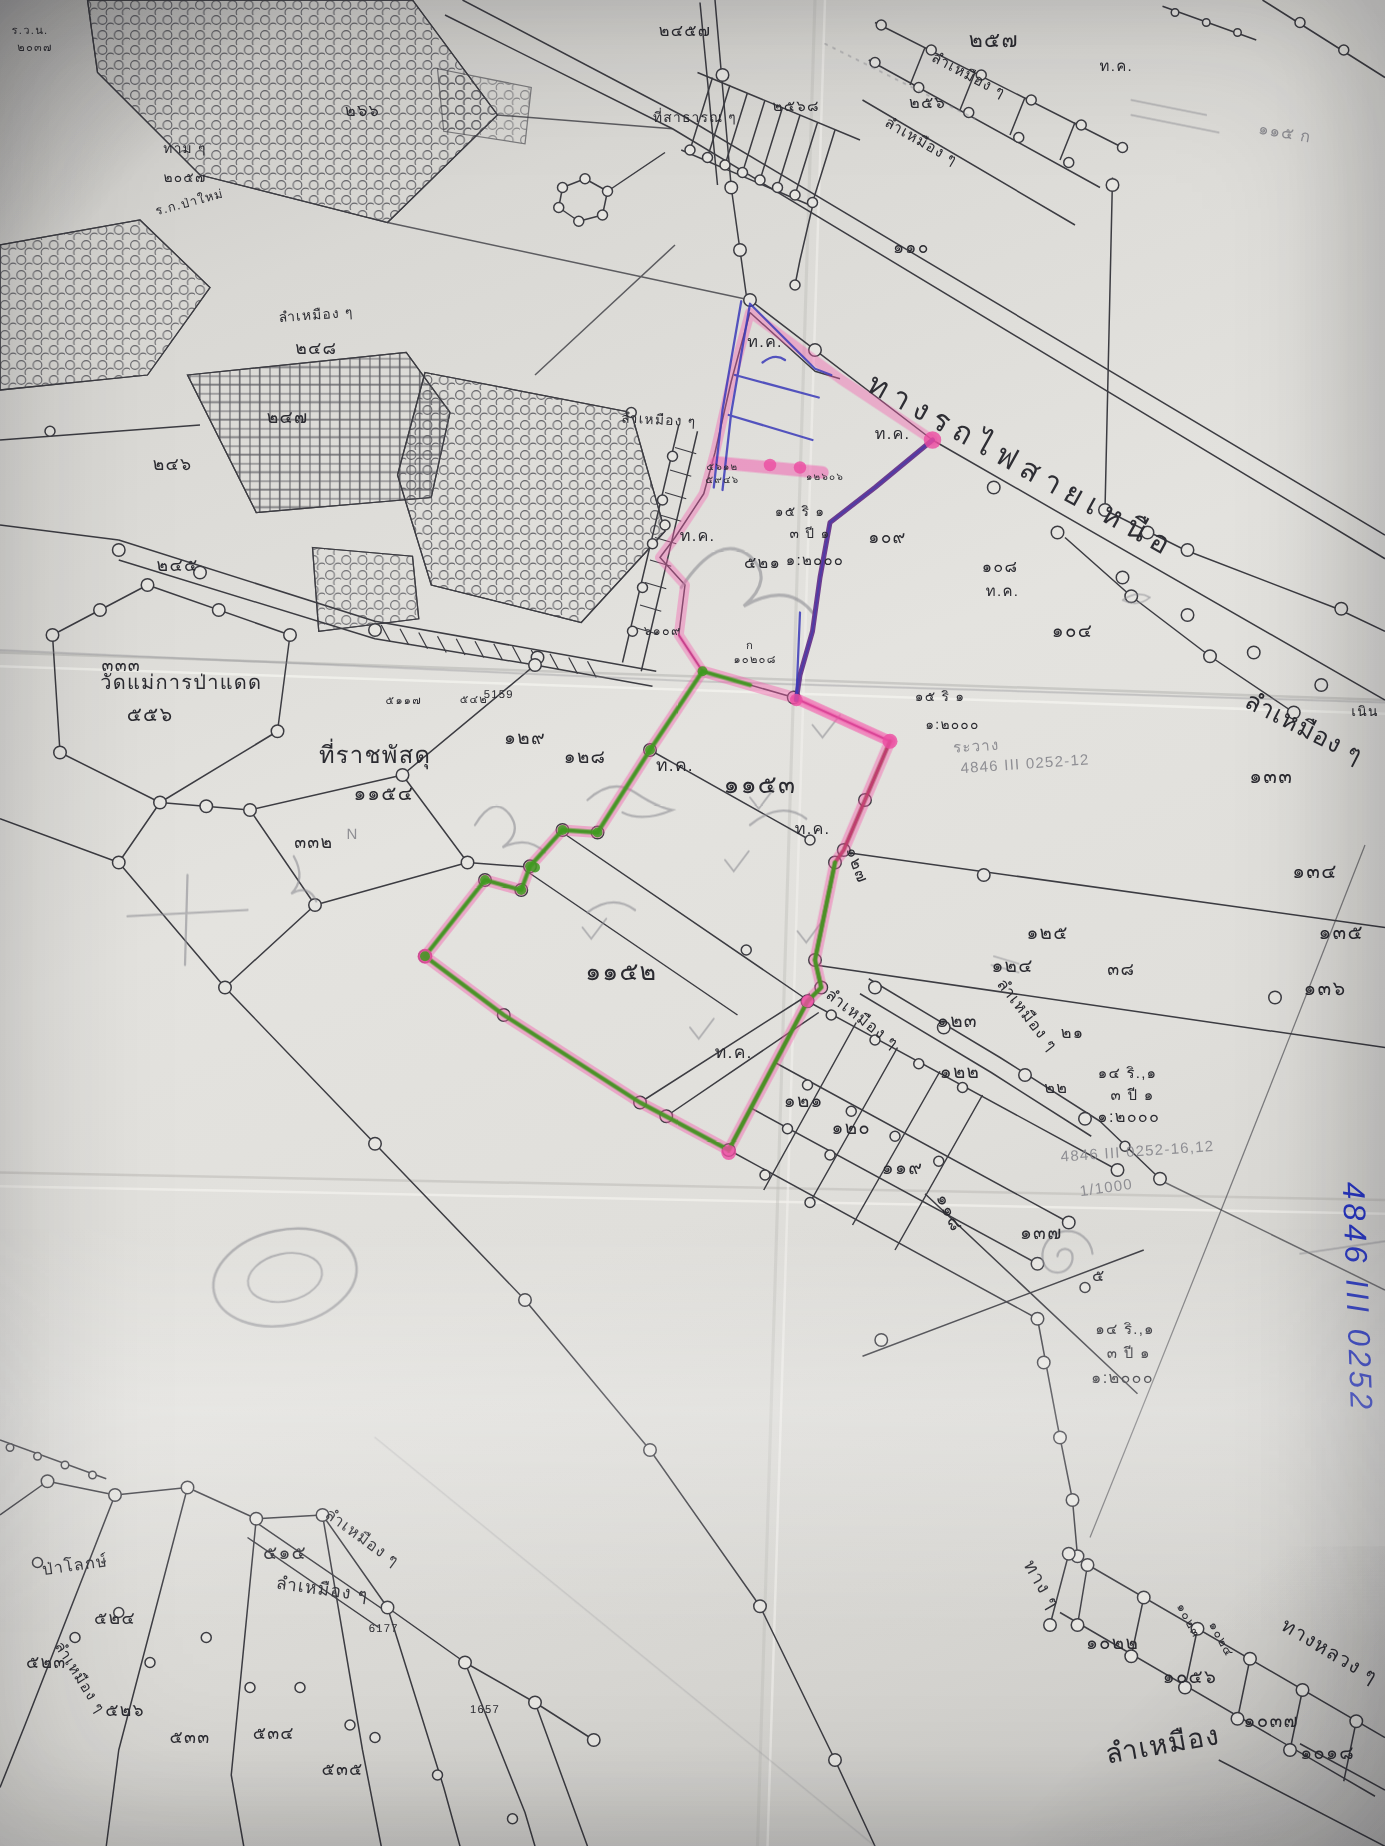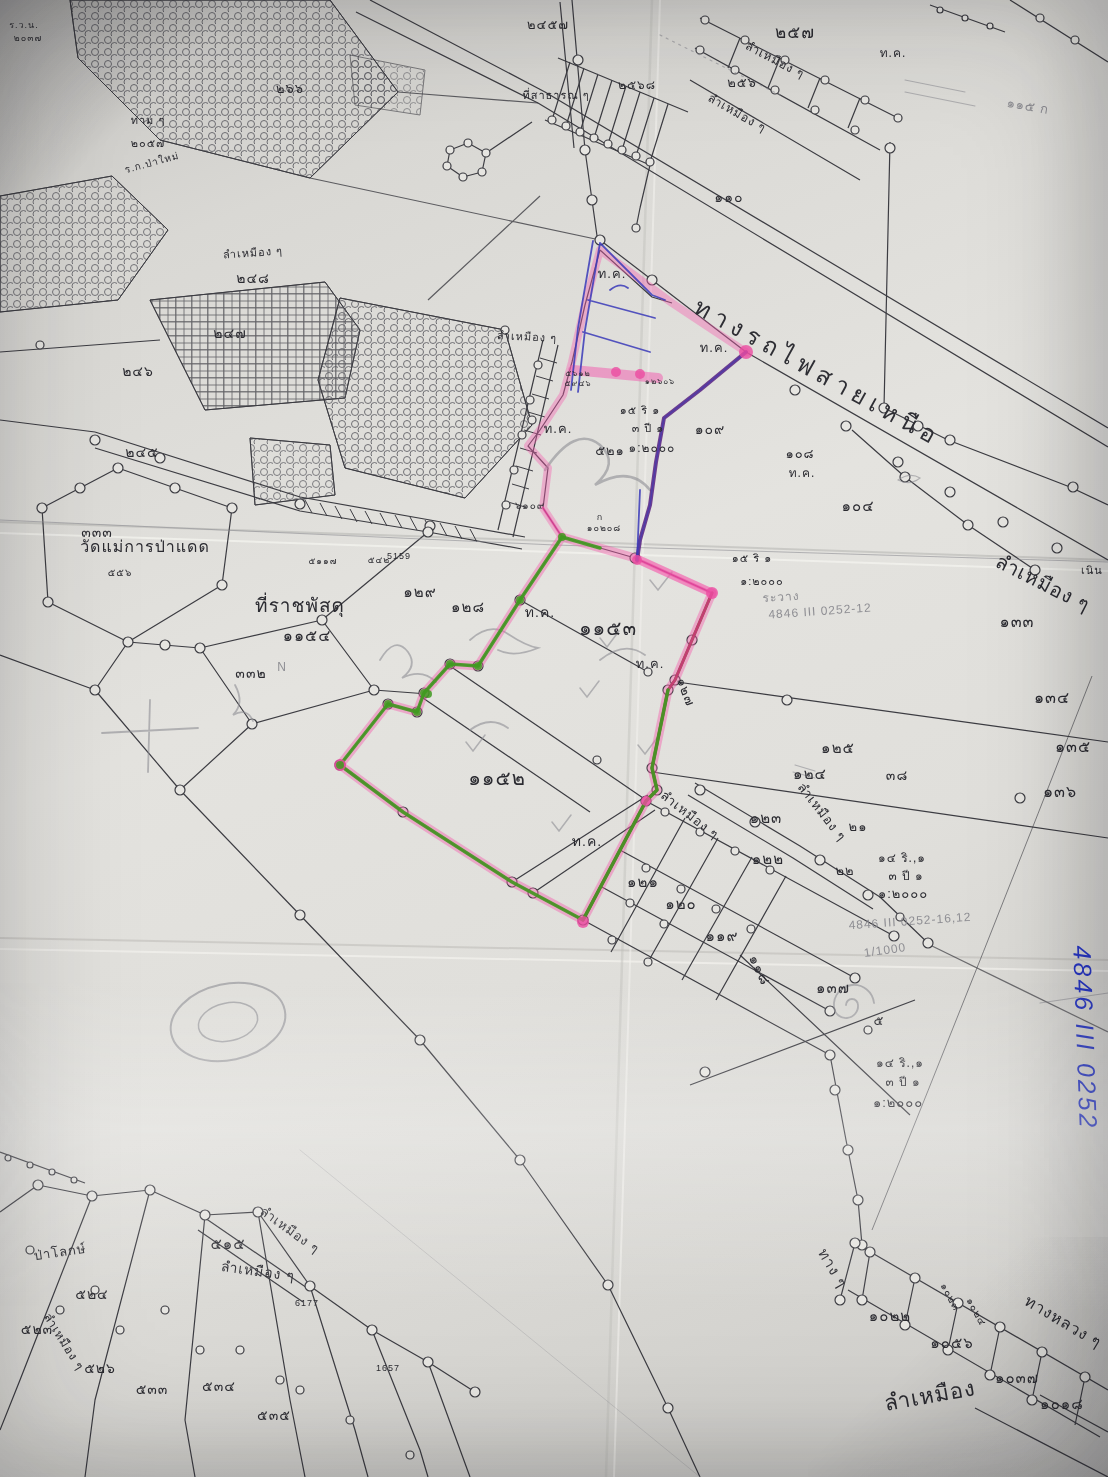--- a/index.html
+++ b/index.html
@@ -378,21 +378,21 @@
       <span class="lbl lbl-ink" style="left: 686px; top: 692px; font-size: 13px; transform: translate(-50%, -50%) rotate(70deg);">๑๒๗</span>
       <span class="lbl lbl-ink" style="left: 420px; top: 591px; font-size: 15px; transform: translate(-50%, -50%) rotate(0deg);">๑๒๙</span>
       <span class="lbl lbl-ink" style="left: 468px; top: 606px; font-size: 15px; transform: translate(-50%, -50%) rotate(0deg);">๑๒๘</span>
       <span class="lbl lbl-ink" style="left: 612px; top: 273px; font-size: 13px; transform: translate(-50%, -50%) rotate(0deg);">ท.ค.</span>
       <span class="lbl lbl-ink" style="left: 714px; top: 347px; font-size: 13px; transform: translate(-50%, -50%) rotate(0deg);">ท.ค.</span>
       <span class="lbl lbl-ink" style="left: 558px; top: 428px; font-size: 13px; transform: translate(-50%, -50%) rotate(0deg);">ท.ค.</span>
       <span class="lbl lbl-ink" style="left: 566px; top: 450px; font-size: 13px; transform: translate(-50%, -50%) rotate(0deg); margin-left: 44px;">๕๒๑</span>
       <span class="lbl lbl-ink" style="left: 300px; top: 605px; font-size: 19px; transform: translate(-50%, -50%) rotate(0deg);">ที่ราชพัสดุ</span>
       <span class="lbl lbl-ink" style="left: 307px; top: 636px; font-size: 16px; transform: translate(-50%, -50%) rotate(0deg);">๑๑๕๔</span>
       <span class="lbl lbl-ink" style="left: 145px; top: 547px; font-size: 16px; transform: translate(-50%, -50%) rotate(0deg);">วัดแม่การป่าแดด</span>
-      <span class="lbl lbl-ink" style="left: 120px; top: 573px; font-size: 10px; transform: translate(-50%, -50%) rotate(0deg);">๕๕๖</span>
+      <span class="lbl lbl-ink" style="left: 120px; top: 573px; font-size: 16px; transform: translate(-50%, -50%) rotate(0deg);">๕๕๖</span>
       <span class="lbl lbl-ink" style="left: 97px; top: 532px; font-size: 14px; transform: translate(-50%, -50%) rotate(0deg);">๓๓๓</span>
       <span class="lbl lbl-ink" style="left: 251px; top: 673px; font-size: 14px; transform: translate(-50%, -50%) rotate(0deg);">๓๓๒</span>
       <span class="lbl lbl-pencil" style="left: 282px; top: 667px; font-size: 12px; transform: translate(-50%, -50%) rotate(0deg);">N</span>
       <span class="lbl lbl-ink" style="left: 527px; top: 337px; font-size: 11px; transform: translate(-50%, -50%) rotate(3deg);">ลำเหมือง ๆ</span>
       <span class="lbl lbl-ink" style="left: 253px; top: 253px; font-size: 11px; transform: translate(-50%, -50%) rotate(-4deg);">ลำเหมือง ๆ</span>
       <span class="lbl lbl-ink" style="left: 253px; top: 278px; font-size: 14px; transform: translate(-50%, -50%) rotate(0deg);">๒๔๘</span>
       <span class="lbl lbl-ink" style="left: 230px; top: 333px; font-size: 14px; transform: translate(-50%, -50%) rotate(0deg);">๒๔๗</span>
       <span class="lbl lbl-ink" style="left: 138px; top: 371px; font-size: 14px; transform: translate(-50%, -50%) rotate(0deg);">๒๔๖</span>
       <span class="lbl lbl-ink" style="left: 142px; top: 452px; font-size: 14px; transform: translate(-50%, -50%) rotate(0deg);">๒๔๕</span>
       <span class="lbl lbl-ink" style="left: 290px; top: 88px; font-size: 13px; transform: translate(-50%, -50%) rotate(0deg);">๒๖๖</span>

